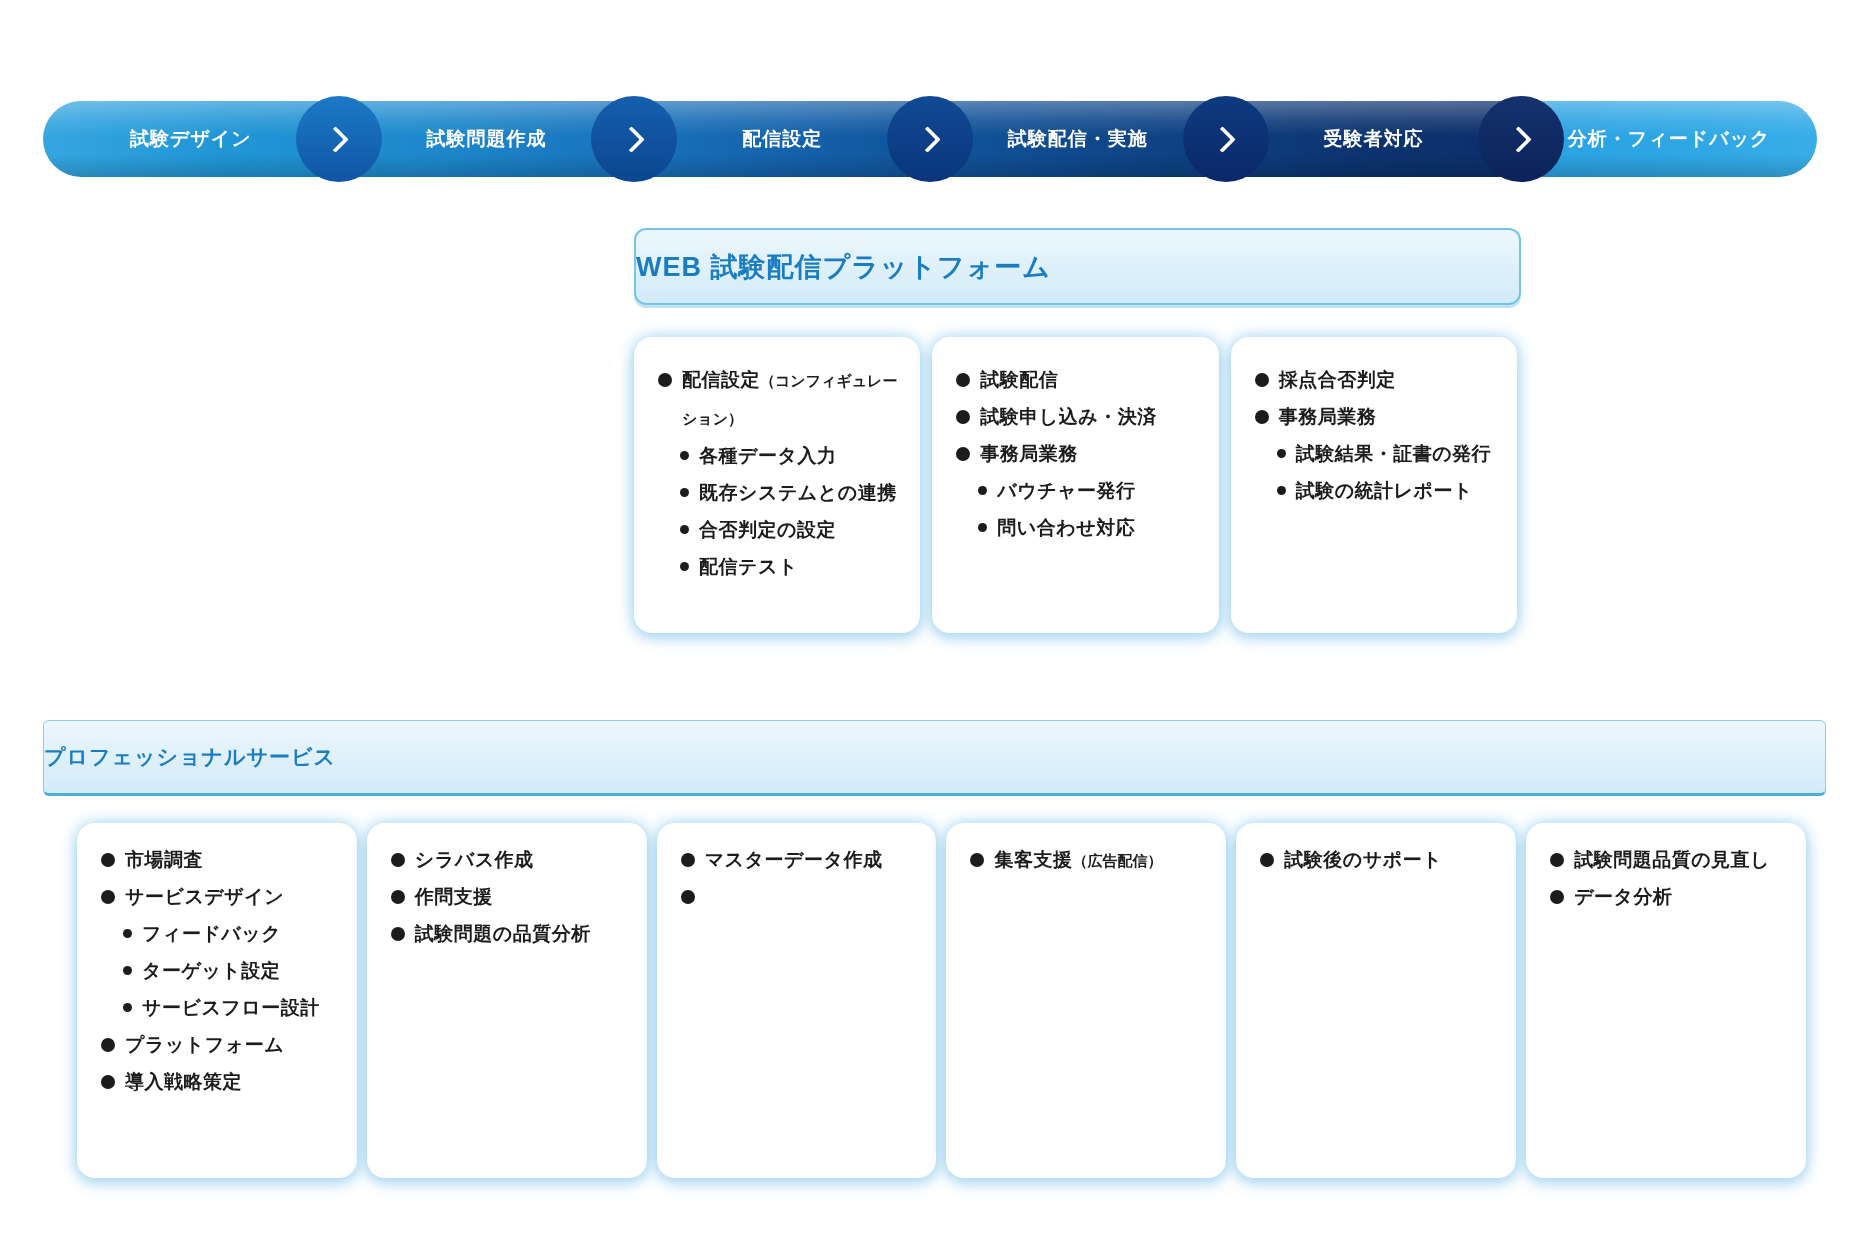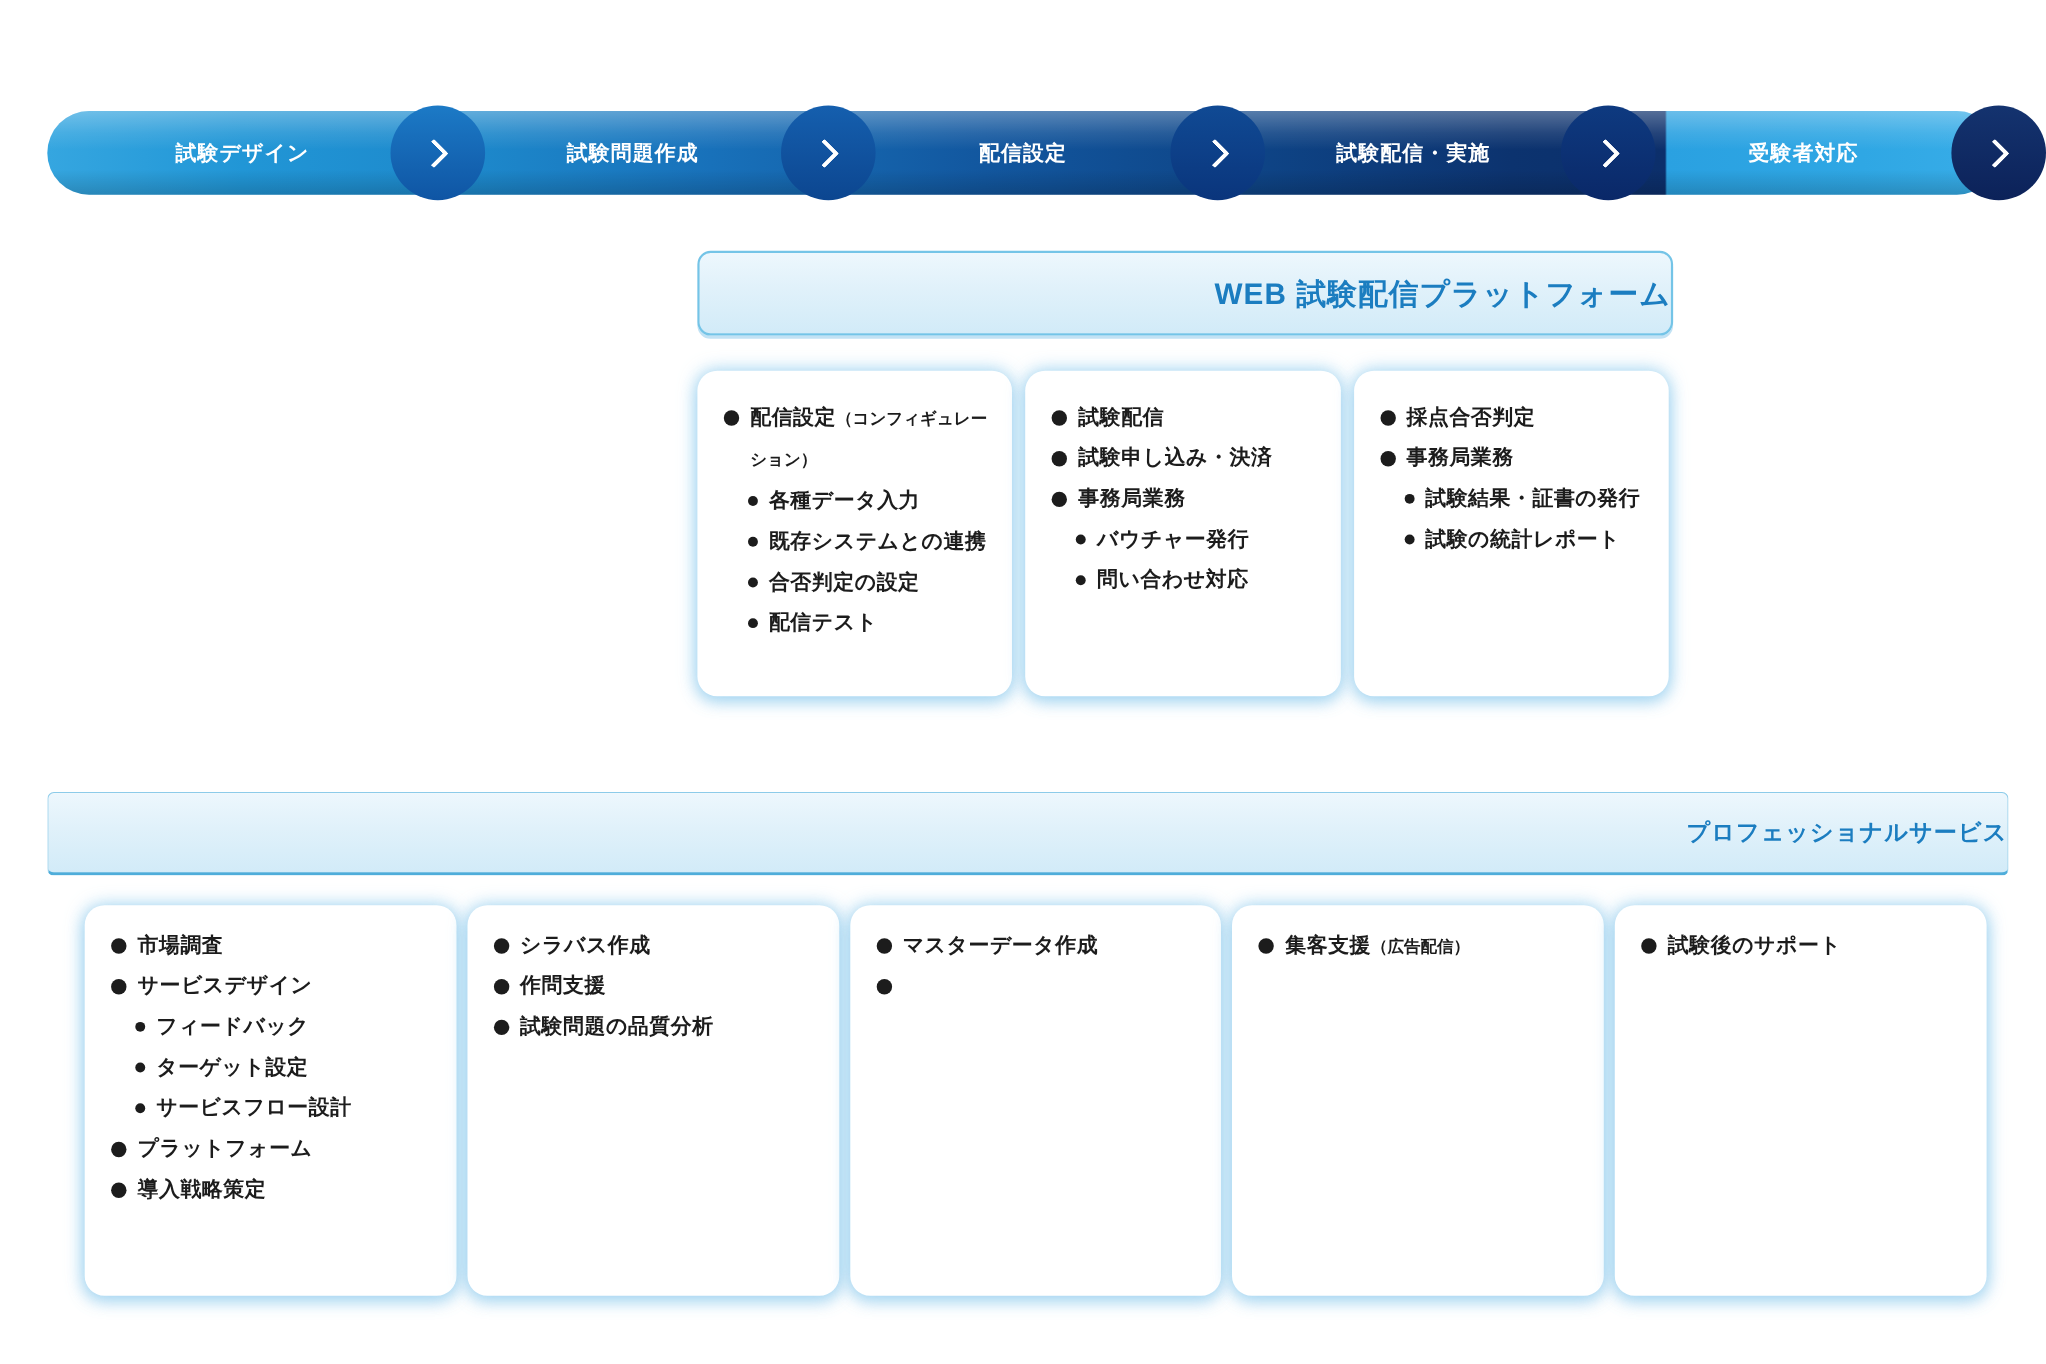--- a/index.html
+++ b/index.html
@@ -45,21 +45,21 @@
   .c4 .circle{background:linear-gradient(to bottom,#0e3a80 0%,#0a2868 100%);}
   .c5 .circle{background:linear-gradient(to bottom,#14336f 0%,#0c2259 100%);}
   .chev{
     display:block;width:15px;height:15px;
     border-top:4px solid #ffffff;border-right:4px solid #ffffff;
     transform:rotate(45deg);margin-left:-6px;border-radius:2px;
   }
 
   
   .panel-header{
-    position:absolute;display:flex;align-items:center;justify-content:flex-end;
+    position:absolute;display:flex;align-items:center;justify-content:flex-start;
     background:linear-gradient(to bottom,#edf7fd 0%,#e0f1fa 45%,#d2ebf8 100%);
     color:#1b7dc0;font-weight:700;
   }
   .platform-header{
     left:634px;top:228px;width:883px;height:73px;
     border:2px solid #74c4e7;border-radius:12px;
     box-shadow:0 3px 0 rgba(120,190,230,.45);
     font-size:27px;letter-spacing:1px;
   }
   .pro-band{
@@ -117,20 +117,21 @@
         <div class="circle">
           <span class="chev"></span>
         </div>
       </div>
       <div class="stage">受験者対応</div>
       <div class="circle-slot c5">
         <div class="circle">
           <span class="chev"></span>
         </div>
       </div>
+      <div class="stage">分析・フィードバック</div>
     </div>
 
   <div class="panel-header platform-header">
     <span>WEB 試験配信プラットフォーム</span>
   </div>
 
   <div class="cards-row platform-cards">
       <div class="card">
         <div class="item lv1">
           <span class="bullet"></span>
@@ -258,15 +259,25 @@
           <span class="bullet"></span>
           <div class="itext">集客支援<span class="note">（広告配信）</span></div>
         </div>
       </div>
       <div class="card">
         <div class="item lv1">
           <span class="bullet"></span>
           <div class="itext">試験後のサポート</div>
         </div>
       </div>
+      <div class="card">
+        <div class="item lv1">
+          <span class="bullet"></span>
+          <div class="itext">試験問題品質の見直し</div>
+        </div>
+        <div class="item lv1">
+          <span class="bullet"></span>
+          <div class="itext">データ分析</div>
+        </div>
+      </div>
     </div>
 
 </div>
 
 </body></html>

